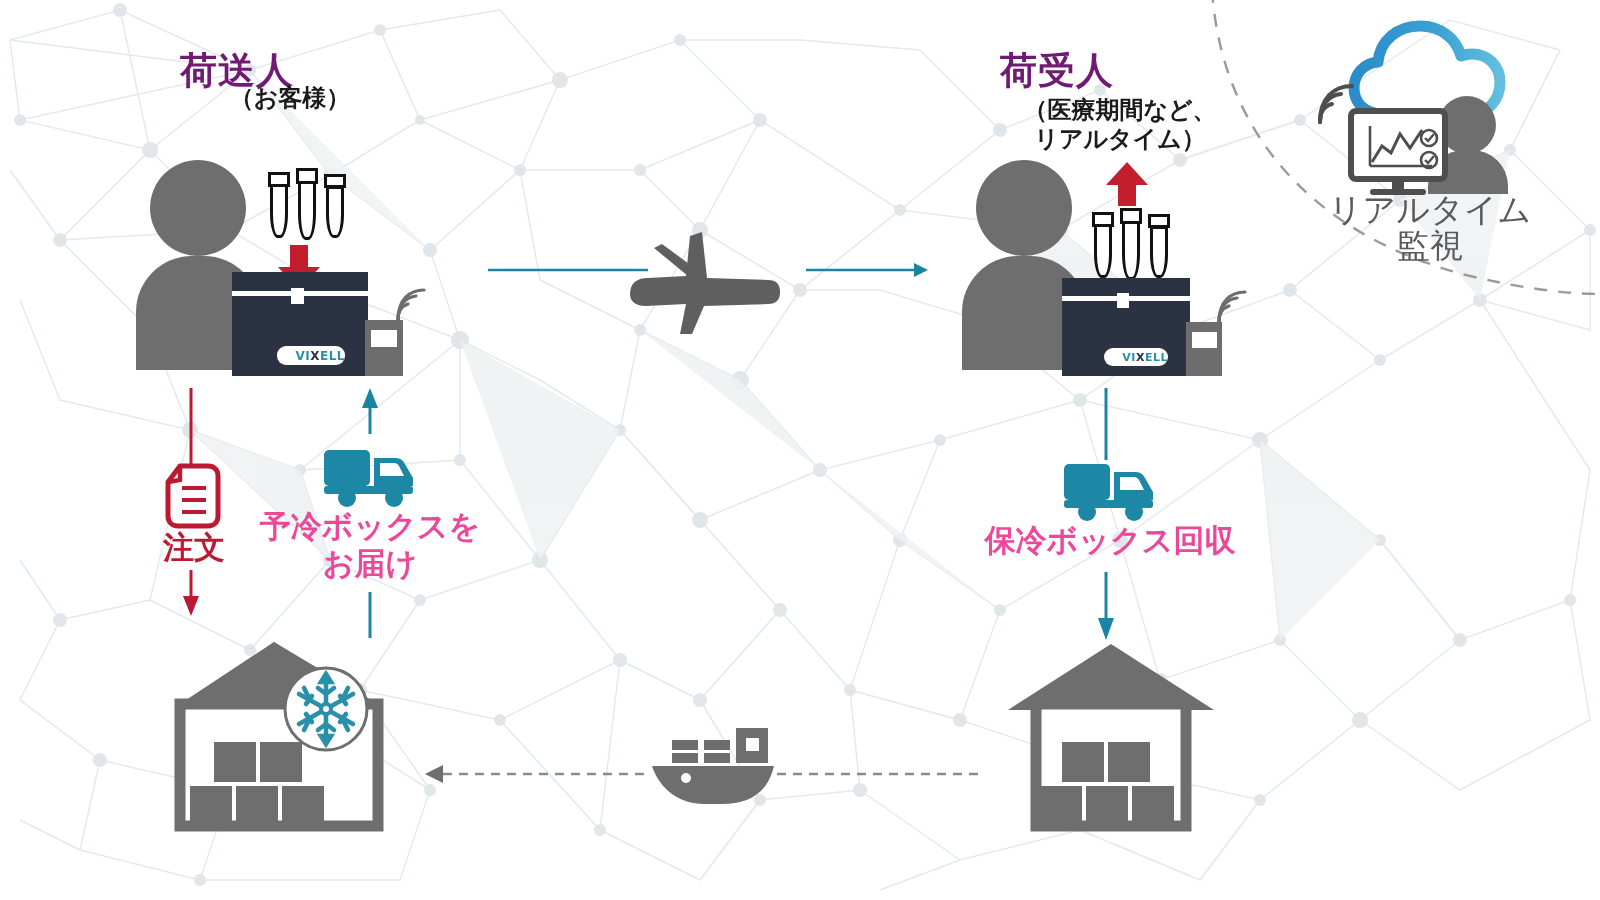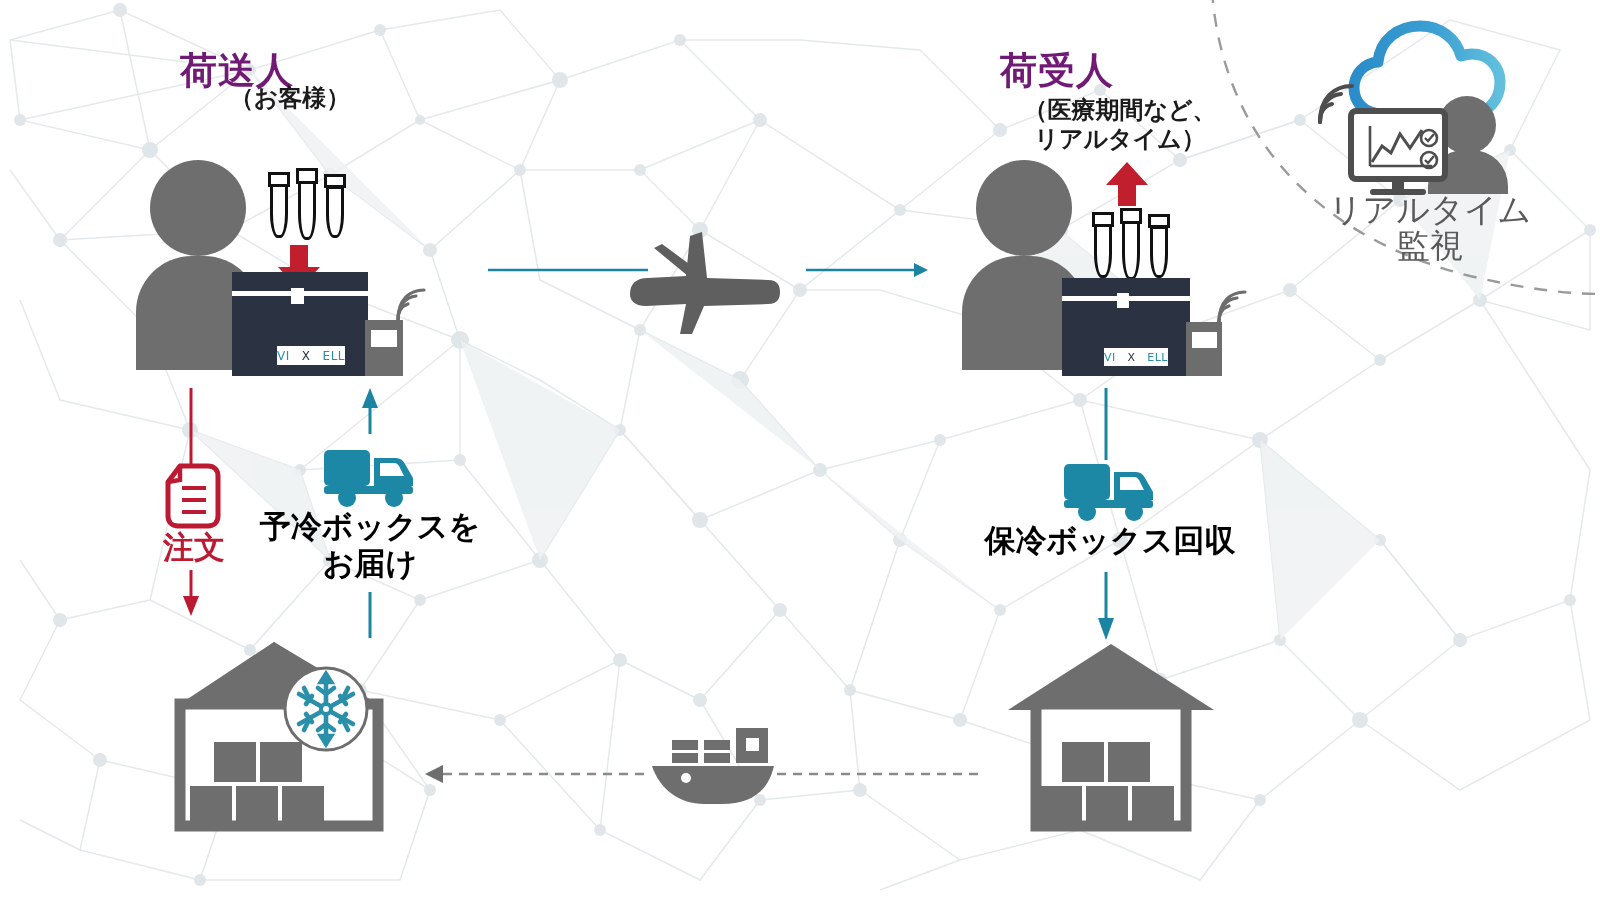--- a/index.html
+++ b/index.html
@@ -26,21 +26,21 @@
   }
   .hdr-sub{
     font-size:24px;font-weight:700;color:#1b1b1b;
     text-align:center;line-height:1.22;white-space:nowrap;
   }
   .lbl-red{
     font-size:31px;font-weight:700;color:#bb1a32;
     text-align:center;line-height:1.15;white-space:nowrap;
   }
   .lbl-teal{
-    font-size:31px;font-weight:700;color:#000000;
+    font-size:31px;font-weight:700;color:#ec4899;
     text-align:center;line-height:1.2;white-space:nowrap;
   }
   .lbl-gray{
     font-size:33px;font-weight:500;color:#5a5a5a;
     text-align:center;line-height:1.22;white-space:nowrap;
   }
 
   
   .vx-box{position:absolute;}
   .vx-body{
@@ -49,22 +49,22 @@
   }
   .vx-seam{
     position:absolute;left:0;width:100%;height:5.5%;
     background:#ffffff;
   }
   .vx-latch{
     position:absolute;background:#ffffff;
   }
   .vx-label{
     position:absolute;background:#ffffff;
-    display:flex;align-items:center;justify-content:space-between;
-    letter-spacing:0.5px;font-weight:400;
+    display:flex;align-items:center;justify-content:flex-end;
+    letter-spacing:0.5px;font-weight:700;border-radius:9px;
   }
   .vx-label .v1{color:#2a8fa8;}
   .vx-label .vx{color:#2b3242;}
   .vx-label .v2{color:#2a8fa8;}
 
   
   .sensor{position:absolute;background:#6d6d6d;}
   .sensor-screen{position:absolute;background:#ffffff;}
 
   

